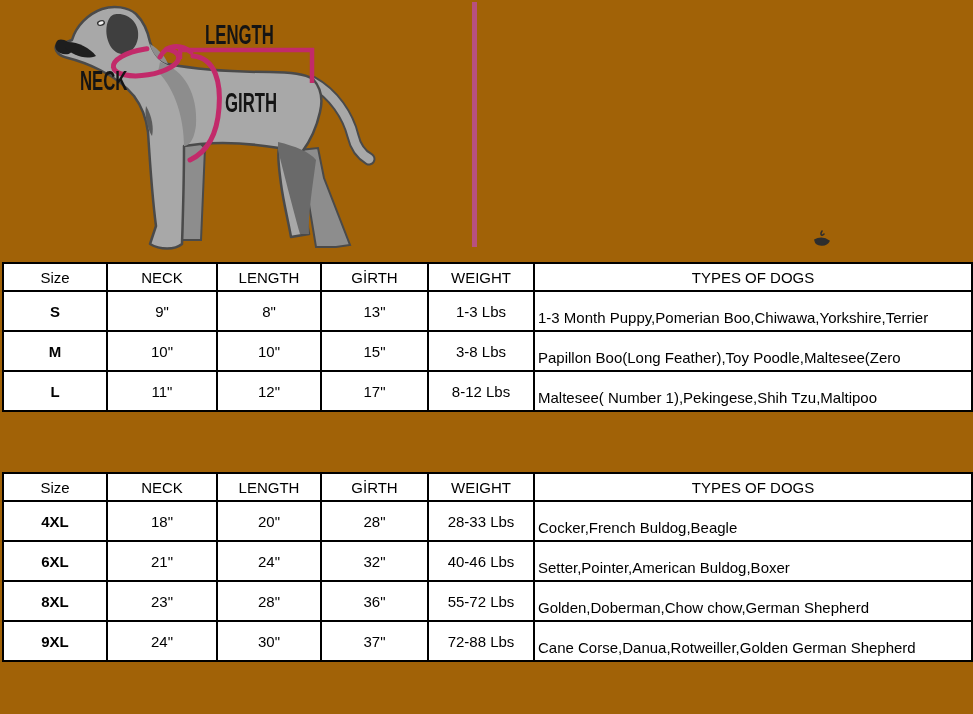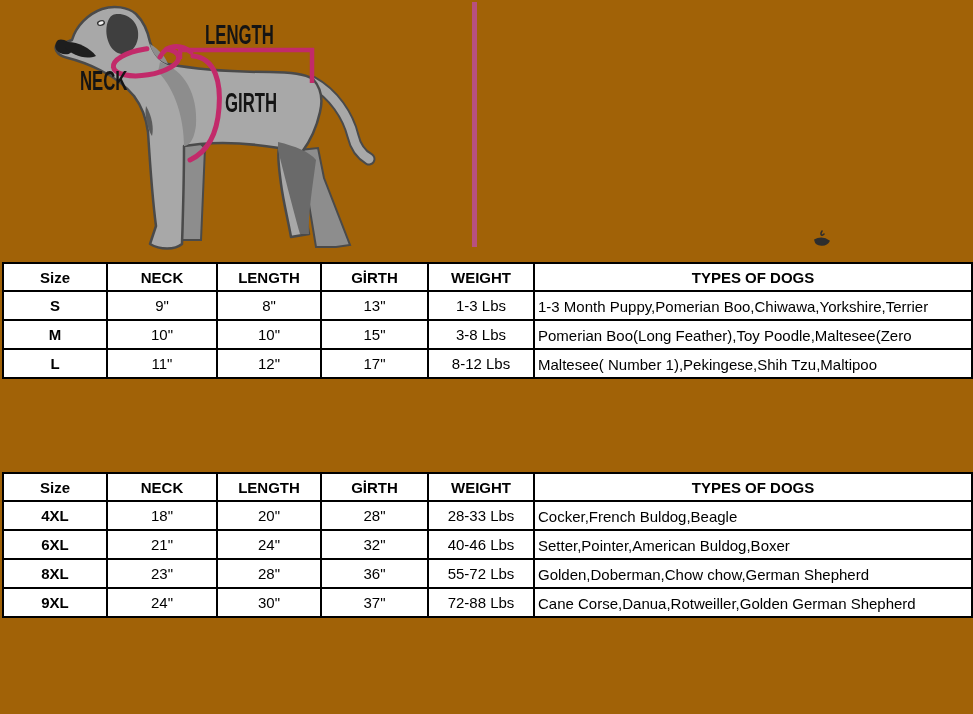--- a/index.html
+++ b/index.html
@@ -19,23 +19,23 @@
   table.size-table{
     position:absolute;left:2px;width:969px;border-collapse:collapse;table-layout:fixed;
     background:#fff;
   }
   #table-small{top:262px;}
   #table-large{top:472px;}
   .size-table th,.size-table td{
     border:2px solid #000;height:26px;padding:0 2px;font-size:15px;
     text-align:center;vertical-align:middle;overflow:hidden;white-space:nowrap;
   }
-  .size-table th{font-weight:bold;text-align:center;}
+  .size-table th{font-weight:normal;text-align:center;}
   .size-table td:first-child{font-weight:bold;}
-  .size-table td:last-child{text-align:left;padding:1px 0 0 3px;}
+  .size-table td:last-child{text-align:left;padding:12px 0 0 3px;}
 </style>
 </head>
 <body>
 
 <div class="stage">
 
   <svg class="diagram-svg" viewBox="0 0 973 258" aria-hidden="true">
     <g>
 
       <path d="M184,128 L182,240 L201,240 L205,148 Z" fill="#8d8d8d" stroke="#4a4a4a" stroke-width="2"></path>
@@ -127,21 +127,21 @@
           <td>13"</td>
           <td>1-3 Lbs</td>
           <td>1-3 Month Puppy,Pomerian Boo,Chiwawa,Yorkshire,Terrier</td>
         </tr>
         <tr>
           <td>M</td>
           <td>10"</td>
           <td>10"</td>
           <td>15"</td>
           <td>3-8 Lbs</td>
-          <td>Pomerian Boo(Long Feather),Toy Poodle,Maltesee(Zero</td>
+          <td>Papillon Boo(Long Feather),Toy Poodle,Maltesee(Zero</td>
         </tr>
         <tr>
           <td>L</td>
           <td>11"</td>
           <td>12"</td>
           <td>17"</td>
           <td>8-12 Lbs</td>
           <td>Maltesee( Number 1),Pekingese,Shih Tzu,Maltipoo</td>
         </tr>
       </tbody>

